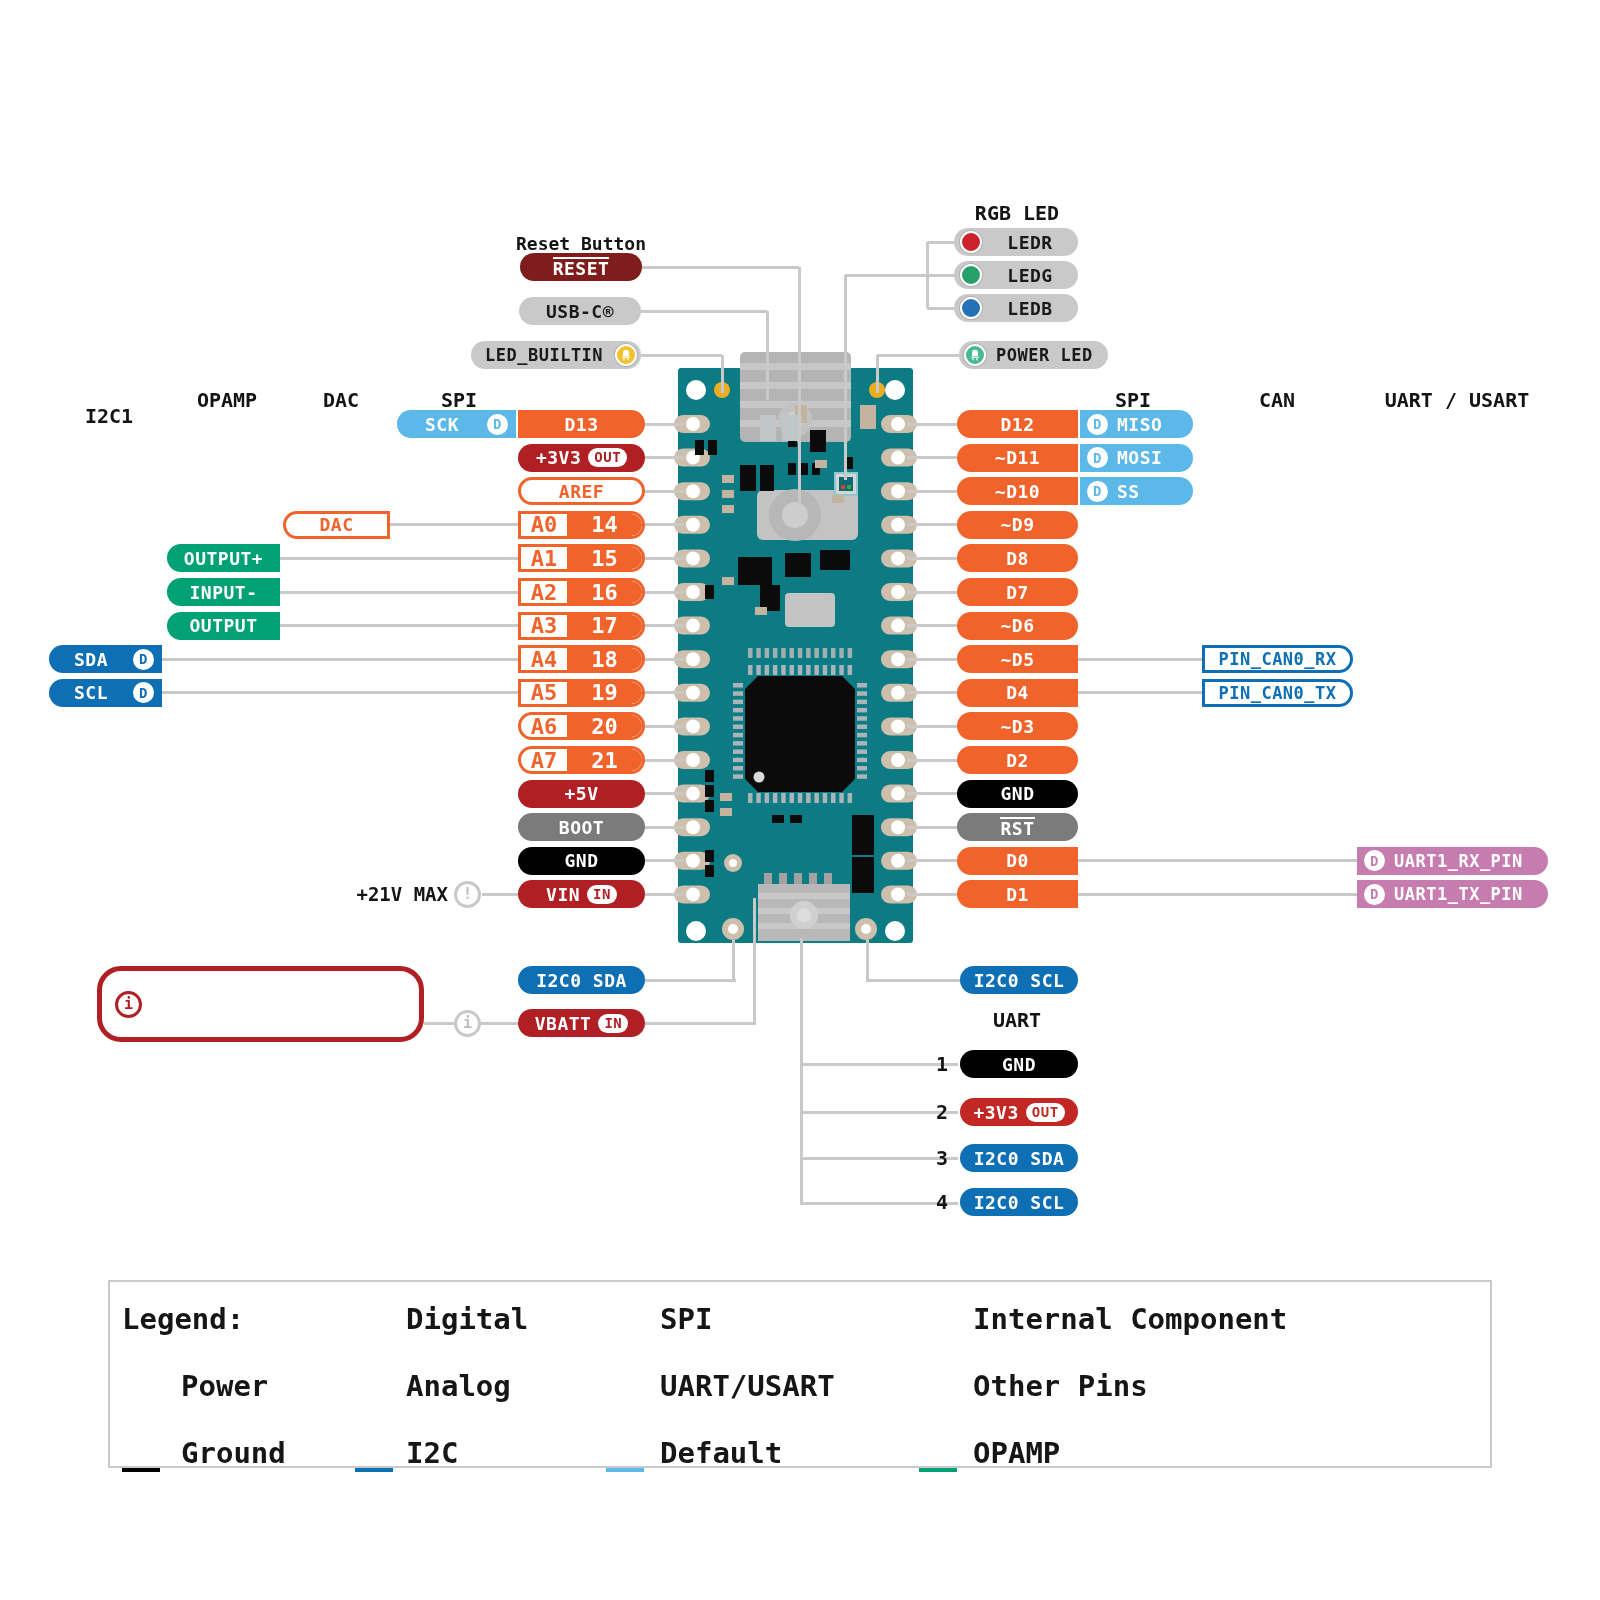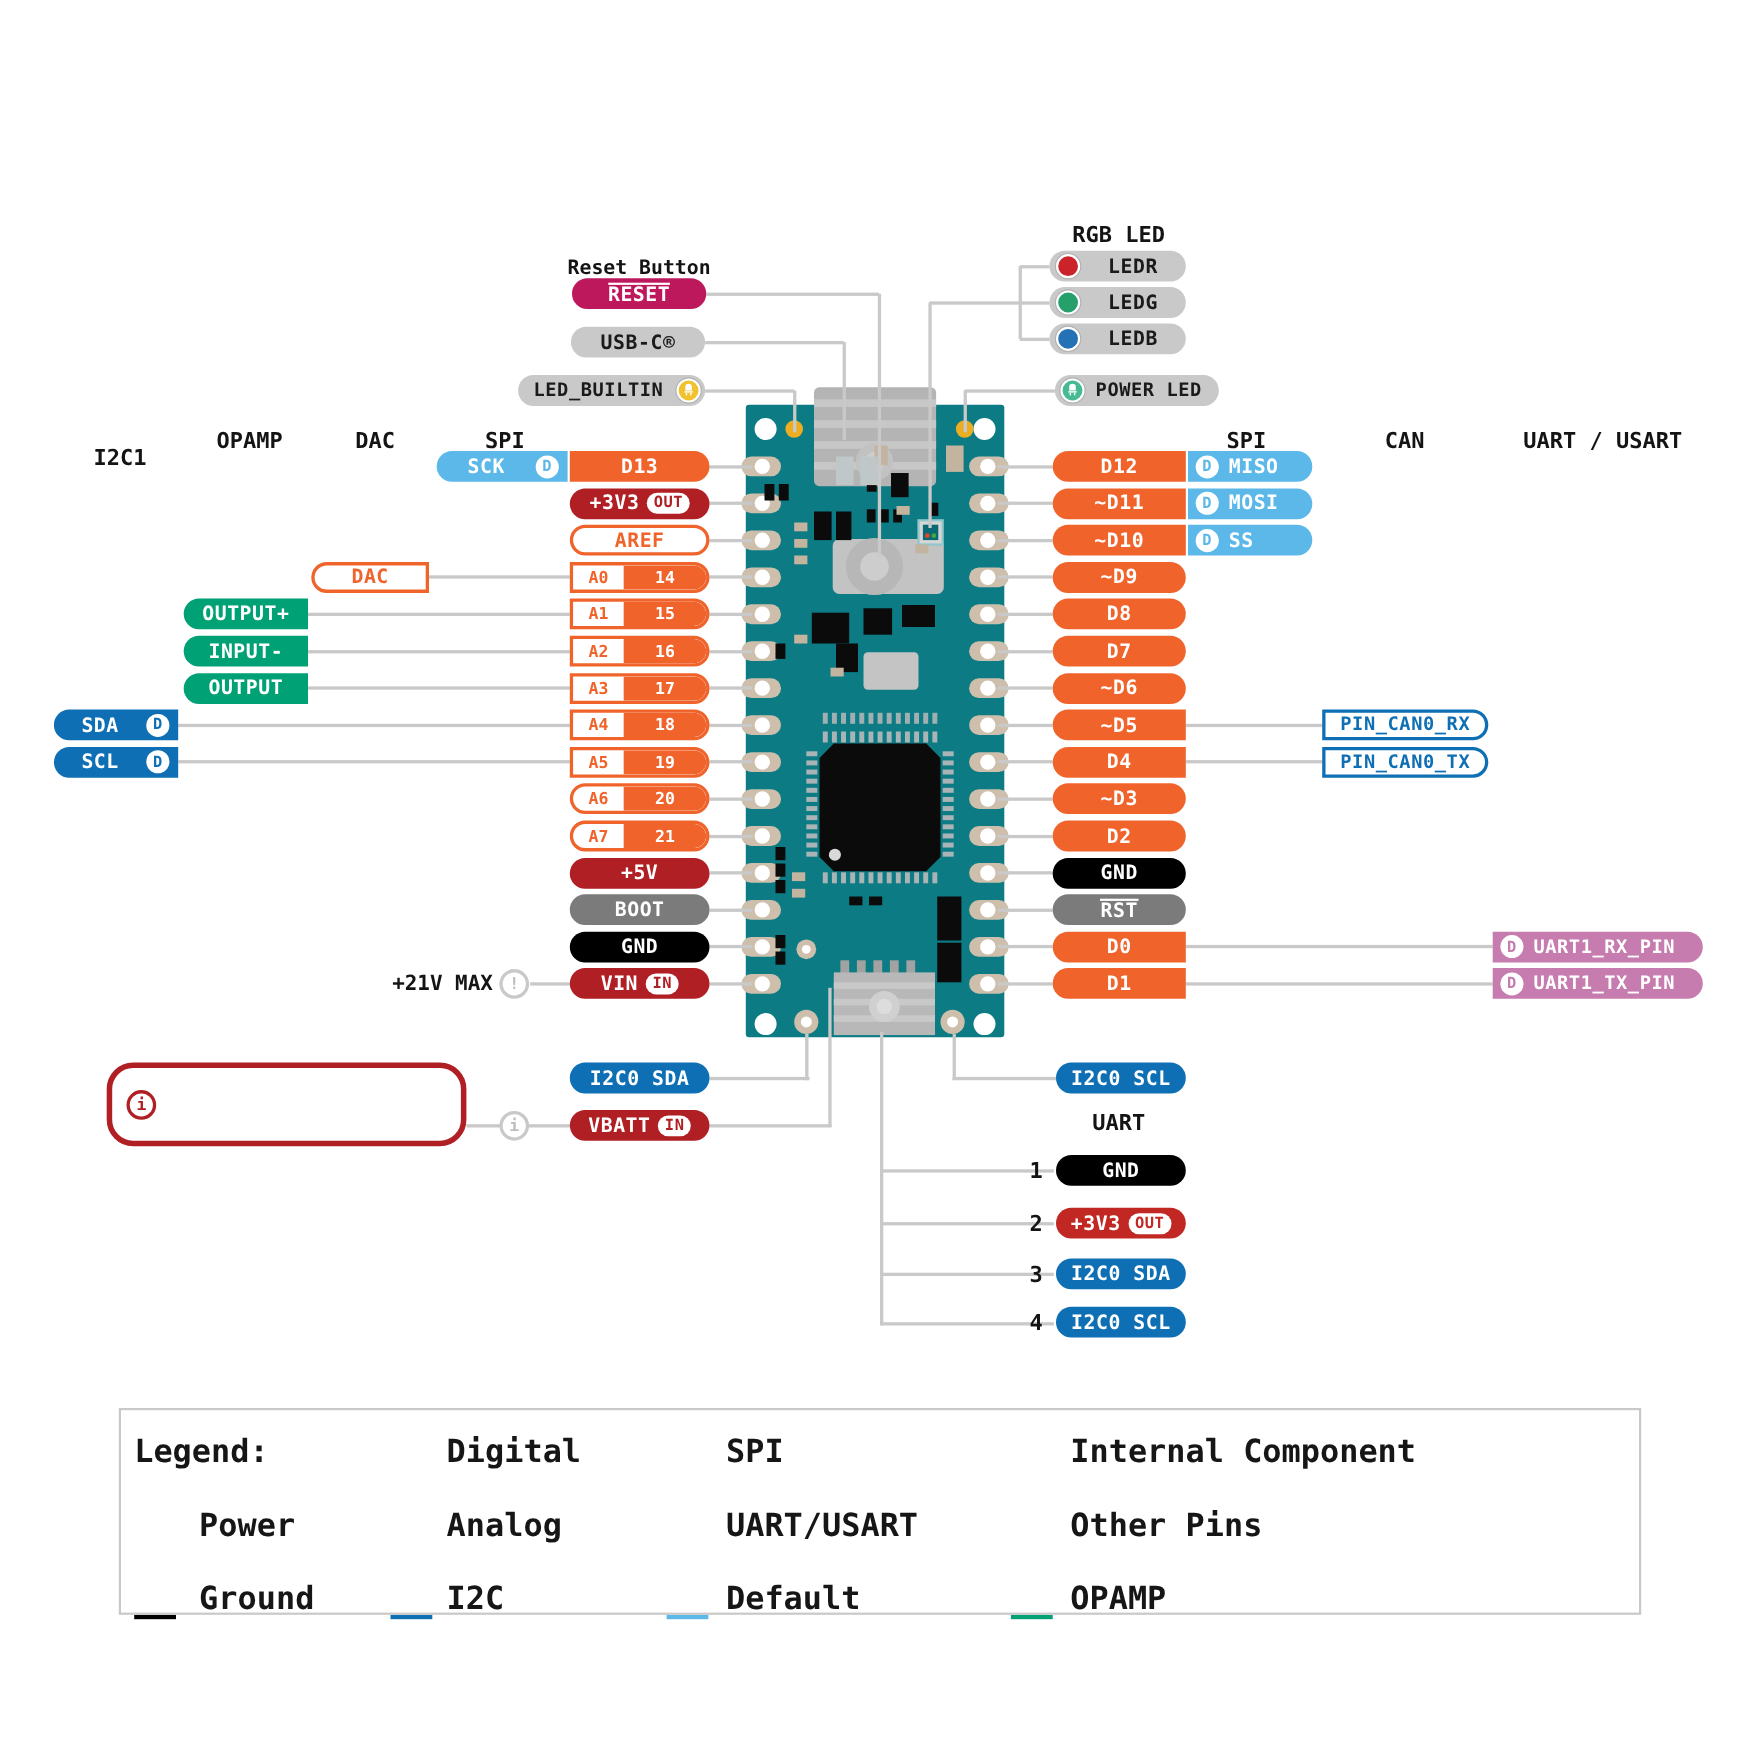--- a/index.html
+++ b/index.html
@@ -10,21 +10,21 @@
         justify-content:center;border-radius:14px;font-weight:bold;font-size:18px;color:#fff;
         letter-spacing:.5px;z-index:3;white-space:nowrap;}
   .flatL{border-top-left-radius:0!important;border-bottom-left-radius:0!important;}
   .flatR{border-top-right-radius:0!important;border-bottom-right-radius:0!important;}
   .dcirc{width:21px;height:21px;border-radius:50%;background:#fff;display:flex;align-items:center;
          justify-content:center;font-size:14px;font-weight:bold;flex:0 0 auto;}
   .badge{background:#fff;border-radius:10px;padding:0 6px;font-size:14px;height:19px;line-height:19px;
          margin-left:7px;font-weight:bold;}
   .ovl{border-top:2.5px solid currentColor;padding-top:1px;line-height:1;}
   .apill{position:absolute;height:28px;box-sizing:border-box;display:flex;align-items:stretch;
-         background:#fff;border-radius:14px;overflow:hidden;z-index:3;font-weight:bold;font-size:15px;}
+         background:#fff;border-radius:14px;overflow:hidden;z-index:3;font-weight:bold;font-size:22px;}
   .acell{display:flex;align-items:center;justify-content:center;width:46px;}
   .ncell{flex:1;display:flex;align-items:center;justify-content:center;color:#fff;}
   .hdr{position:absolute;transform:translateX(-50%);font-size:20px;font-weight:bold;color:#141414;
        white-space:nowrap;z-index:3;}
   .cap{position:absolute;transform:translateX(-50%);font-size:18px;font-weight:bold;color:#141414;
        white-space:nowrap;z-index:3;}
   .note-circ{position:absolute;width:27px;height:27px;border-radius:50%;background:#fff;
        border:3px solid #C9C9C9;box-sizing:border-box;color:#BDBDBD;font-size:15px;font-weight:bold;
        display:flex;align-items:center;justify-content:center;z-index:4;}
   .ledcirc{width:22px;height:22px;border-radius:50%;border:2px solid #fff;box-sizing:border-box;
@@ -471,21 +471,21 @@
       </div>
       <div class="pill flatR" style="background: rgb(240, 100, 44); left: 957px; top: 880.4px; width: 121px; height: 28px;">
         <span>D1</span>
       </div>
       <div class="pill flatL" style="background: rgb(199, 124, 175); font-size: 17px; justify-content: flex-start; padding-left: 7px; gap: 9px; left: 1357px; top: 880.4px; width: 191px; height: 28px;">
         <span class="dcirc" style="color: rgb(199, 124, 175);">D</span>
         <span>UART1_TX_PIN</span>
       </div>
       <div style="position: absolute; width: 150px; text-align: right; font-weight: bold; font-size: 19px; color: rgb(20, 20, 20); z-index: 3; left: 298px; top: 883.4px;">+21V MAX</div>
       <div class="note-circ" style="left: 454px; top: 880.9px;">!</div>
-      <div class="pill" style="background: #be185d; left: 520px; top: 253px; width: 122px; height: 28px;">
+      <div class="pill" style="background: #7f1d1d; left: 520px; top: 253px; width: 122px; height: 28px;">
         <span class="ovl">RESET</span>
       </div>
       <div class="pill" style="background: rgb(201, 201, 201); color: rgb(26, 26, 26); left: 519px; top: 297px; width: 122px; height: 28px;">
         <span>USB-C®</span>
       </div>
       <div class="pill" style="background: rgb(201, 201, 201); color: rgb(26, 26, 26); font-size: 17px; justify-content: space-between; padding-left: 14px; padding-right: 4px; left: 471px; top: 341px; width: 170px; height: 28px;">
         <span>LED_BUILTIN</span>
         <span class="ledcirc" style="background: rgb(242, 193, 46);">
           <span><svg width="12" height="13" viewBox="0 0 12 13">
               <path d="M3 4.8a3 3 0 0 1 6 0V8H3z" fill="#fff"></path>

